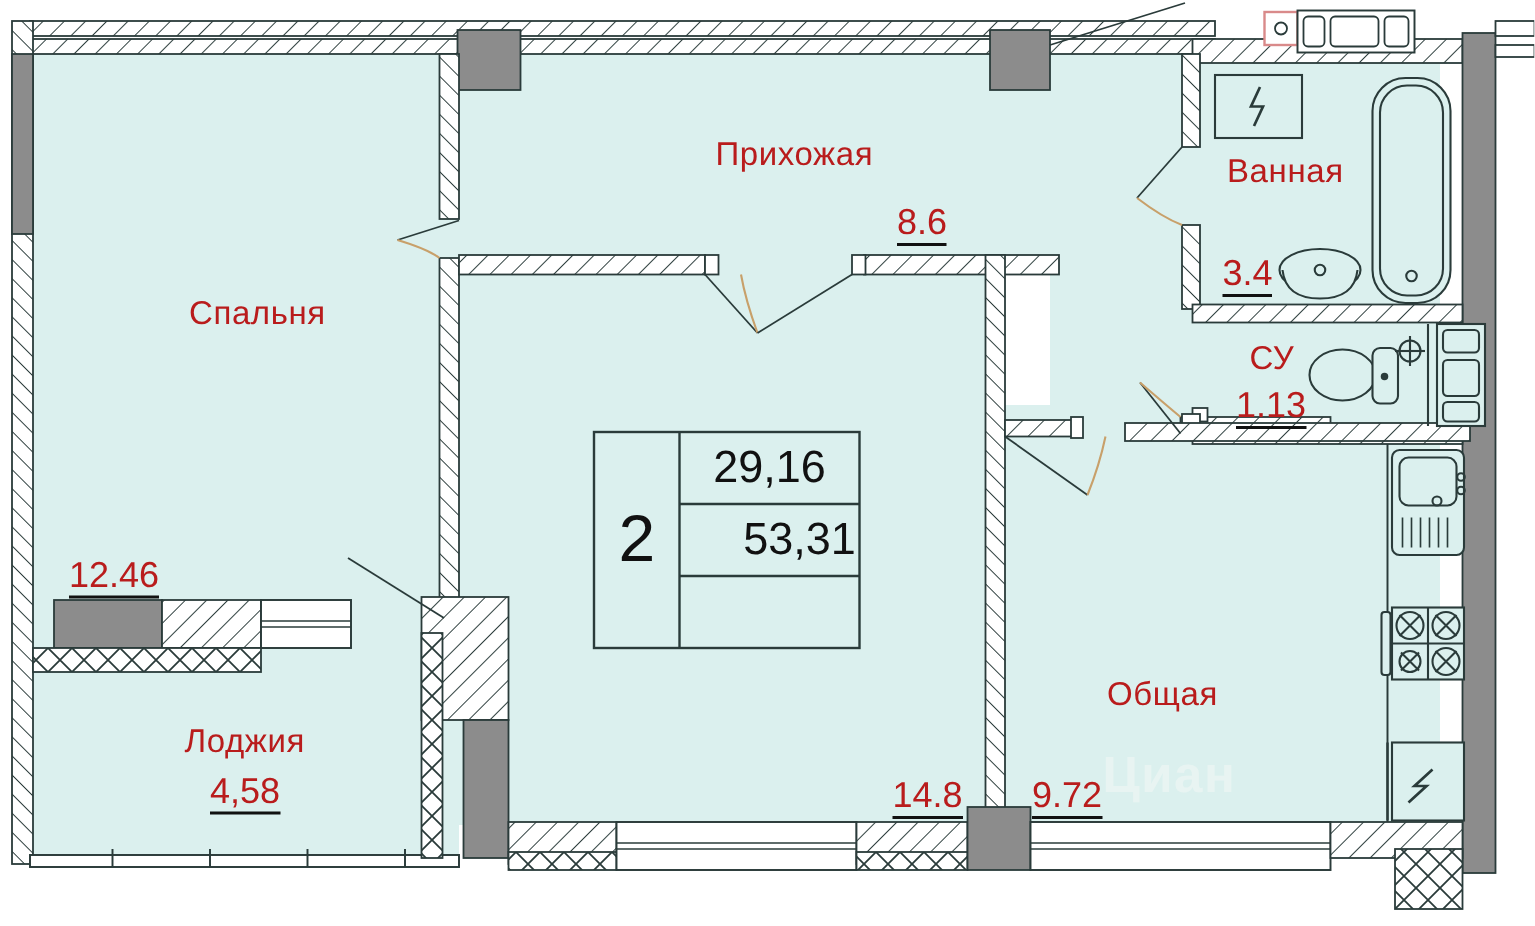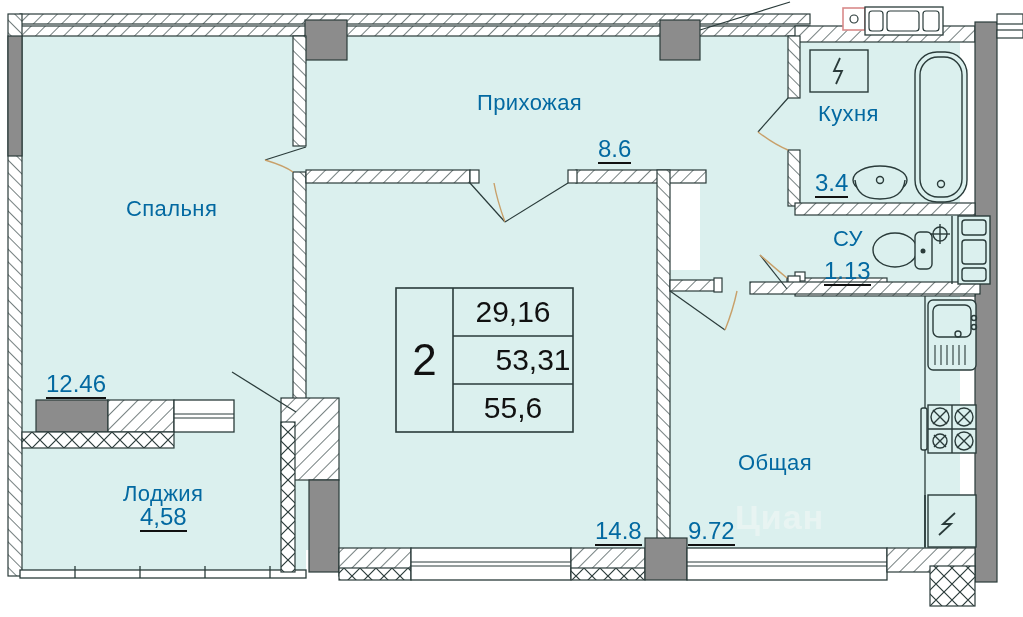--- a/index.html
+++ b/index.html
@@ -6,21 +6,21 @@
   body{font-family:"Liberation Sans",sans-serif;}
   #plan-root{
     position:relative;
     width:1023px;height:617px;
     background:#ffffff;
     overflow:hidden;
   }
   #plan-svg{position:absolute;left:0;top:0;width:1023px;height:617px;display:block;}
   .rm-label{
     position:absolute;
-    color:#0369a1;
+    color:#b91c1c;
     font-family:"Liberation Sans",sans-serif;
     white-space:nowrap;
     user-select:none;
   }
   .rm-name{font-size:22px;letter-spacing:.4px;}
   .rm-area{font-size:24px;border-bottom:2.5px solid #111;padding-bottom:1px;line-height:1.05;}
   .sum-cell{
     position:absolute;
     display:flex;align-items:center;justify-content:center;
     color:#111;font-size:30px;
@@ -282,28 +282,27 @@
   <div class="rm-label rm-area" style="left:46px;top:371px;">12.46</div>
 
   <div class="rm-label rm-name" style="left:477px;top:90px;">Прихожая</div>
   <div class="rm-label rm-area" style="left:598px;top:136px;">8.6</div>
 
   <div class="rm-label rm-area" style="left:595px;top:518px;">14.8</div>
 
   <div class="rm-label rm-name" style="left:738px;top:450px;">Общая</div>
   <div class="rm-label rm-area" style="left:688px;top:518px;">9.72</div>
 
-  <div class="rm-label rm-name" style="left:818px;top:101px;">Кухня</div>
+  <div class="rm-label rm-name" style="left:818px;top:101px;">Ванная</div>
   <div class="rm-label rm-area" style="left:815px;top:170px;">3.4</div>
 
   <div class="rm-label rm-name" style="left:833px;top:226px;">СУ</div>
   <div class="rm-label rm-area" style="left:824px;top:258px;">1.13</div>
 
   <div class="rm-label rm-name" style="left:123px;top:481px;">Лоджия</div>
-  <div class="rm-label rm-area" style="left:140px;top:504px;">4,58</div>
+  <div class="rm-label rm-area" style="left:140px;top:515px;">4,58</div>
 
   <div class="sum-cell big" style="left:396px;top:288px;width:57px;height:144px;">2</div>
   <div class="sum-cell" style="left:453px;top:288px;width:120px;height:48px;">29,16</div>
   <div class="sum-cell" style="left:473px;top:336px;width:120px;height:48px;">53,31</div>
-  <div class="sum-cell" style="left:453px;top:384px;width:120px;height:48px;">55,6</div>
 
   <div class="wm">Циан</div>
 </div>
 
 </body></html>

